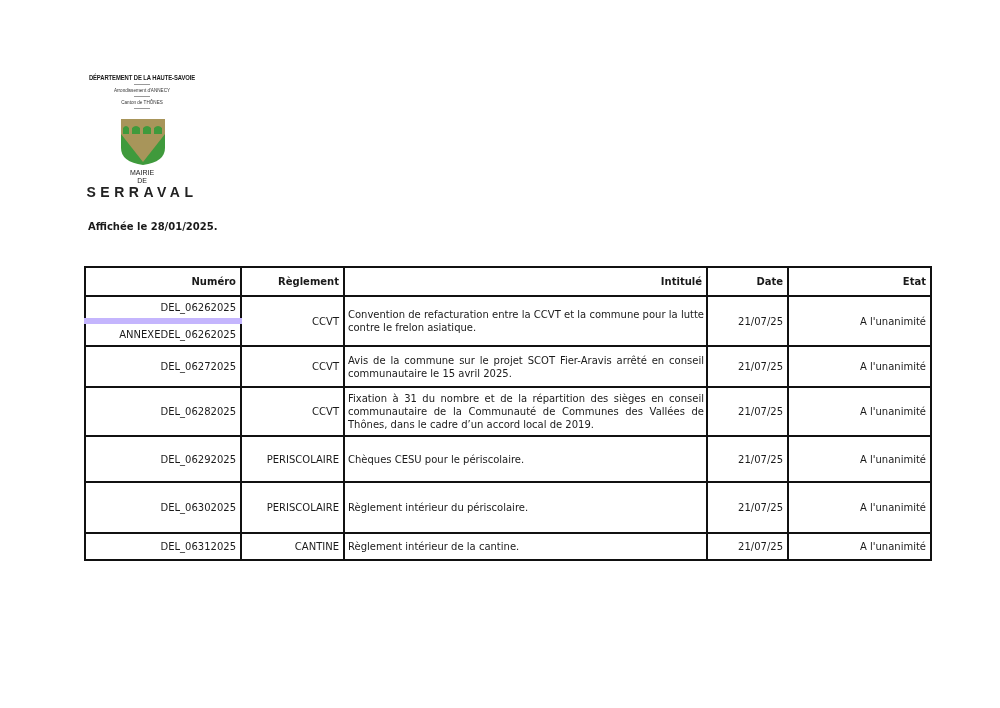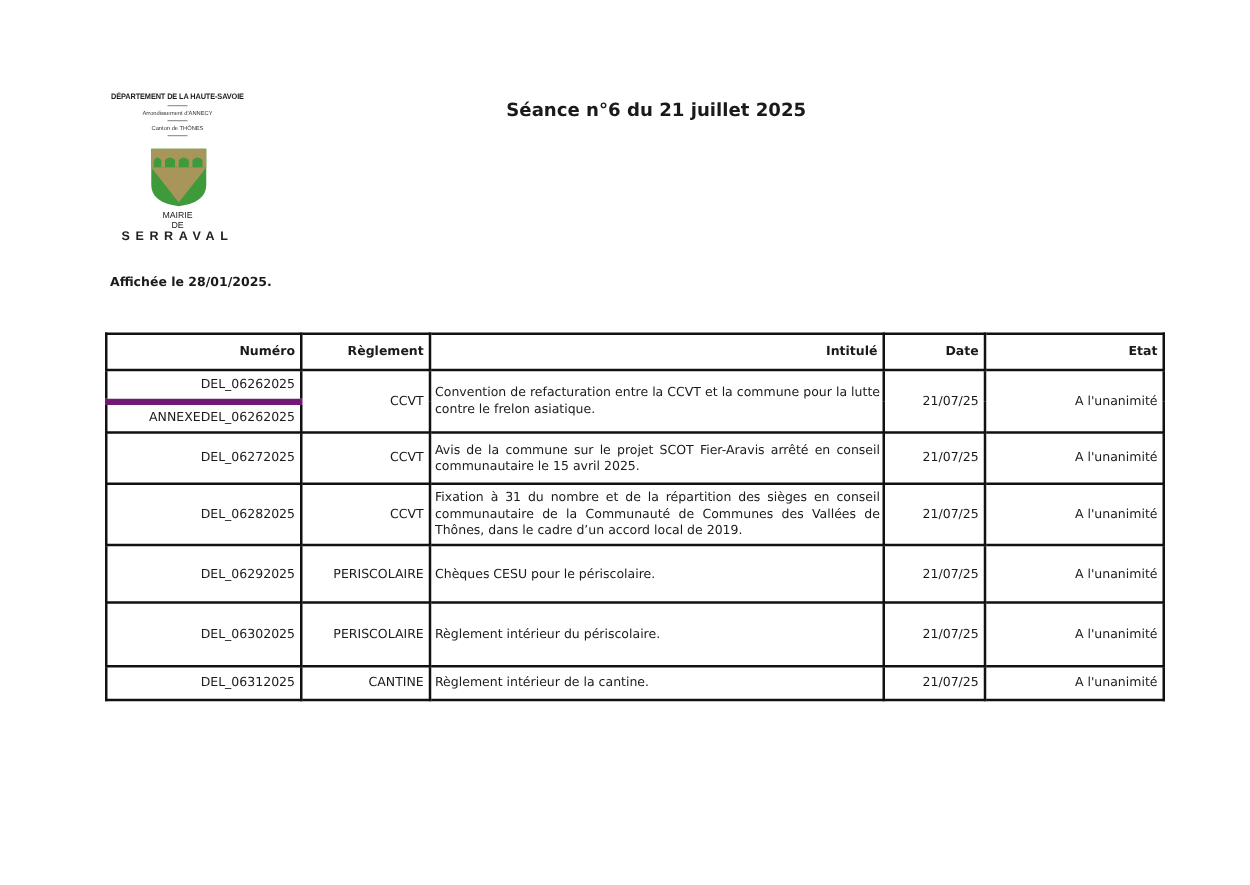--- a/index.html
+++ b/index.html
@@ -30,25 +30,24 @@
   <div class="small">Canton de THÔNES</div>
   <div class="rule"></div>
   <svg class="shield" viewBox="0 0 46 48">
     <path d="M1 1 H45 V30 Q45 44 23 47 Q1 44 1 30 Z" fill="#3f9a3c"></path>
     <path d="M1 1 H45 V16 H1 Z" fill="#a8955a"></path>
     <path d="M3 16 V10 Q6 6 9 10 V16 M12 16 V10 Q16 6 20 10 V16 M23 16 V10 Q27 6 31 10 V16 M34 16 V10 Q38 6 42 10 V16" fill="#3f9a3c"></path>
     <path d="M1 16 H45 L23 44 Z" fill="#a8955a"></path>
   </svg>
   <div class="mairie" style="top:95px;font-size:7px;">MAIRIE</div>
   <div class="mairie" style="top:103px;font-size:7px;">DE</div>
-  <div class="mairie" style="top:110px;font-size:10px;letter-spacing:4.5px;font-weight:bold;">SERRAVAL</div>
+  <div class="mairie" style="top:110px;font-size:14px;letter-spacing:4.5px;font-weight:bold;">SERRAVAL</div>
 </div>
 
 <div class="abs title">
-  <div>Séance  n°6 du 21 juillet 2025</div>
 </div>
 
 <div class="abs affiche">Affichée le 28/01/2025.</div>
 
 <table>
   <colgroup>
     <col style="width:156px">
       <col style="width:103px">
       <col style="width:363px">
       <col style="width:81px">
@@ -58,21 +57,21 @@
     <tr>
       <th>Numéro</th>
       <th>Règlement</th>
       <th>Intitulé</th>
       <th>Date</th>
       <th>Etat</th>
     </tr>
   </thead>
   <tbody>
     <tr style="height:25px">
-      <td style="border-bottom:4px solid #c4b5fd">DEL_06262025</td>
+      <td style="border-bottom:6px solid #c4b5fd">DEL_06262025</td>
       <td rowspan="2">CCVT</td>
       <td rowspan="2" class="intitule">Convention de refacturation entre la CCVT et la commune pour la lutte contre le frelon asiatique.</td>
       <td rowspan="2">21/07/25</td>
       <td rowspan="2">A l'unanimité</td>
     </tr>
     <tr style="height:25px">
       <td style="border-top:5px solid #701a75">ANNEXEDEL_06262025</td>
     </tr>
     <tr style="height:41px">
       <td>DEL_06272025</td>

